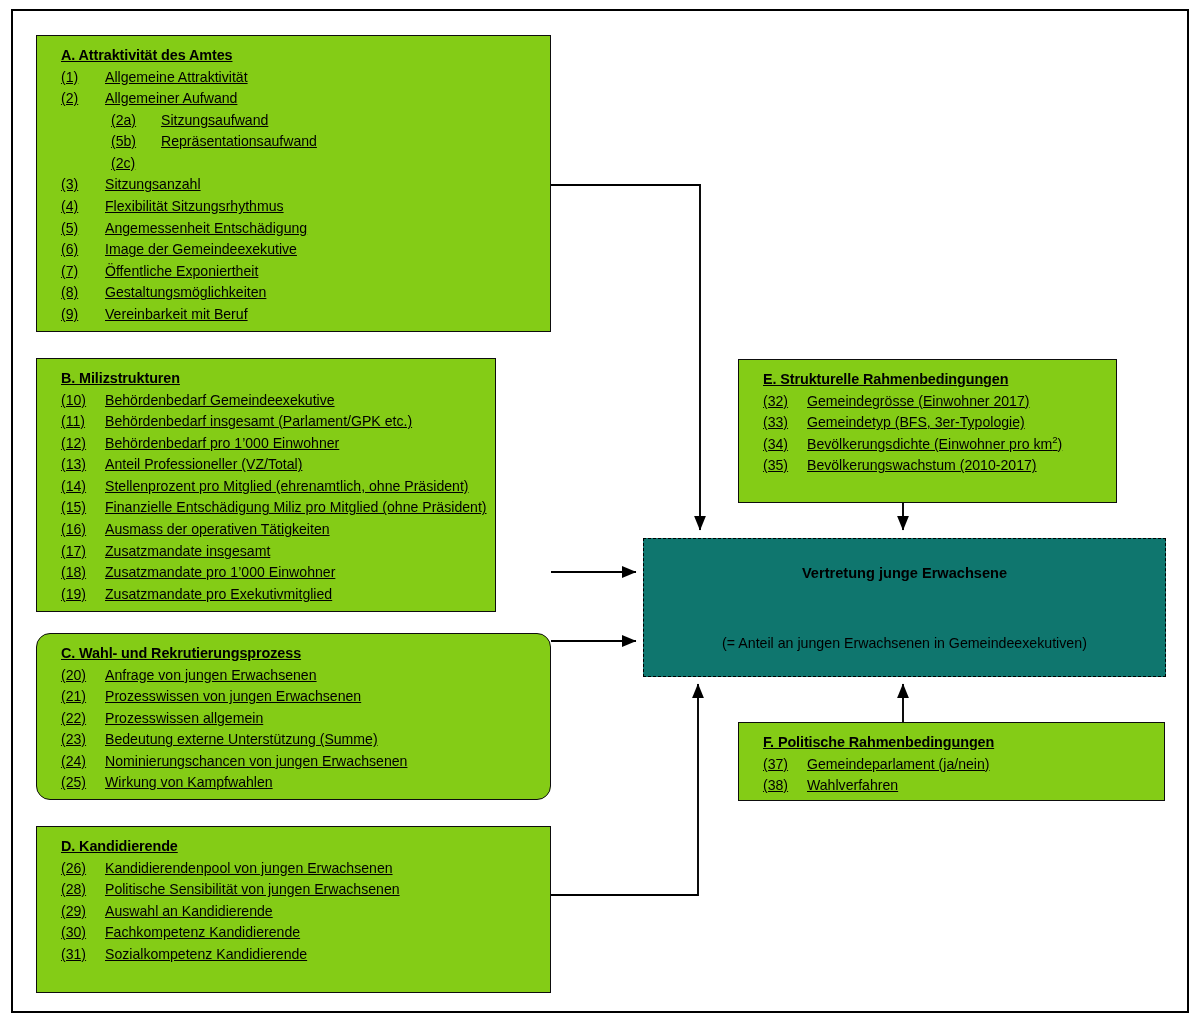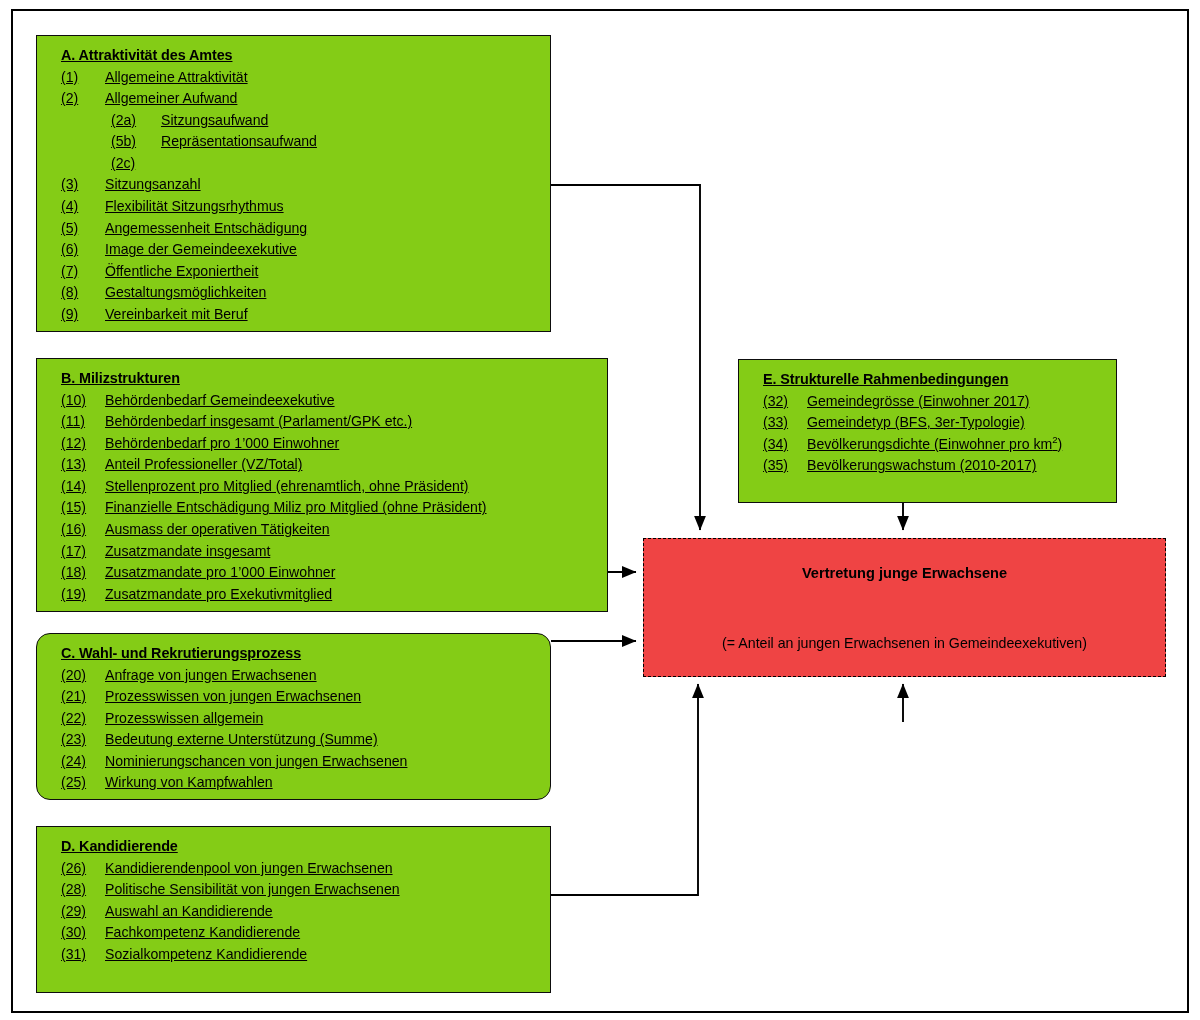--- a/index.html
+++ b/index.html
@@ -71,21 +71,21 @@
   }
   
   .outcome-box {
     position: absolute;
     left: 643px;
     top: 538px;
     width: 523px;
     height: 139px;
     border: 1.7px dashed #000000;
     box-sizing: border-box;
-    background: #ef4444;
+    background: #0f766e;
     display: flex;
     flex-direction: column;
     align-items: center;
     justify-content: center;
     gap: 48px;
   }
   .outcome-title {
     font-weight: bold;
     font-size: 14.6px;
     line-height: 22px;
@@ -179,21 +179,21 @@
         <span class="item-num">(8)</span>
         <span class="item-label">Gestaltungsmöglichkeiten</span>
       </div>
       <div class="item-row">
         <span class="item-num">(9)</span>
         <span class="item-label">Vereinbarkeit mit Beruf</span>
       </div>
     </div>
   </div>
 
-  <div class="cat-box" style="left:36px; top:358px; width:572px; height:254px;">
+  <div class="cat-box" style="left:36px; top:358px; width:460px; height:254px;">
     <div class="cat-title">B. Milizstrukturen</div>
     <div>
       <div class="item-row">
         <span class="item-num">(10)</span>
         <span class="item-label">Behördenbedarf Gemeindeexekutive</span>
       </div>
       <div class="item-row">
         <span class="item-num">(11)</span>
         <span class="item-label">Behördenbedarf insgesamt (Parlament/GPK etc.)</span>
       </div>
@@ -303,19 +303,32 @@
         <span class="item-num">(34)</span>
         <span class="item-label">Bevölkerungsdichte (Einwohner pro km<sup>2</sup>)</span>
       </div>
       <div class="item-row">
         <span class="item-num">(35)</span>
         <span class="item-label">Bevölkerungswachstum (2010-2017)</span>
       </div>
     </div>
   </div>
 
+  <div class="cat-box" style="left:738px; top:722px; width:427px; height:79px;">
+    <div class="cat-title">F. Politische Rahmenbedingungen</div>
+    <div>
+      <div class="item-row">
+        <span class="item-num">(37)</span>
+        <span class="item-label">Gemeindeparlament (ja/nein)</span>
+      </div>
+      <div class="item-row">
+        <span class="item-num">(38)</span>
+        <span class="item-label">Wahlverfahren</span>
+      </div>
+    </div>
+  </div>
 
   <div class="outcome-box">
     <div class="outcome-title">Vertretung junge Erwachsene</div>
     <div class="outcome-sub">(= Anteil an jungen Erwachsenen in Gemeindeexekutiven)</div>
   </div>
 
 </div>
 
 </body></html>

